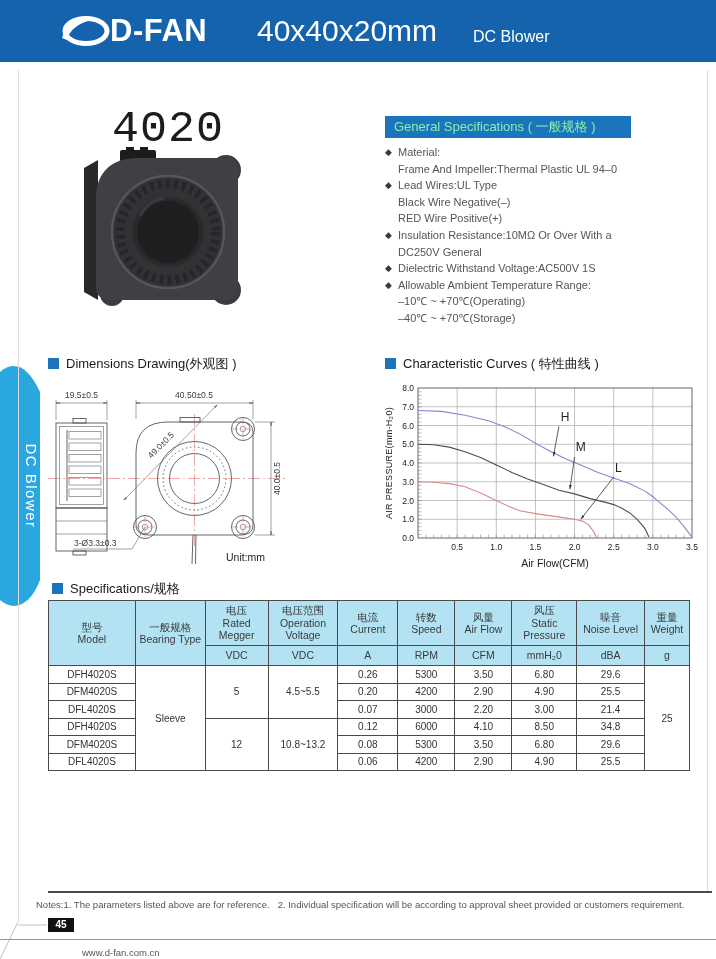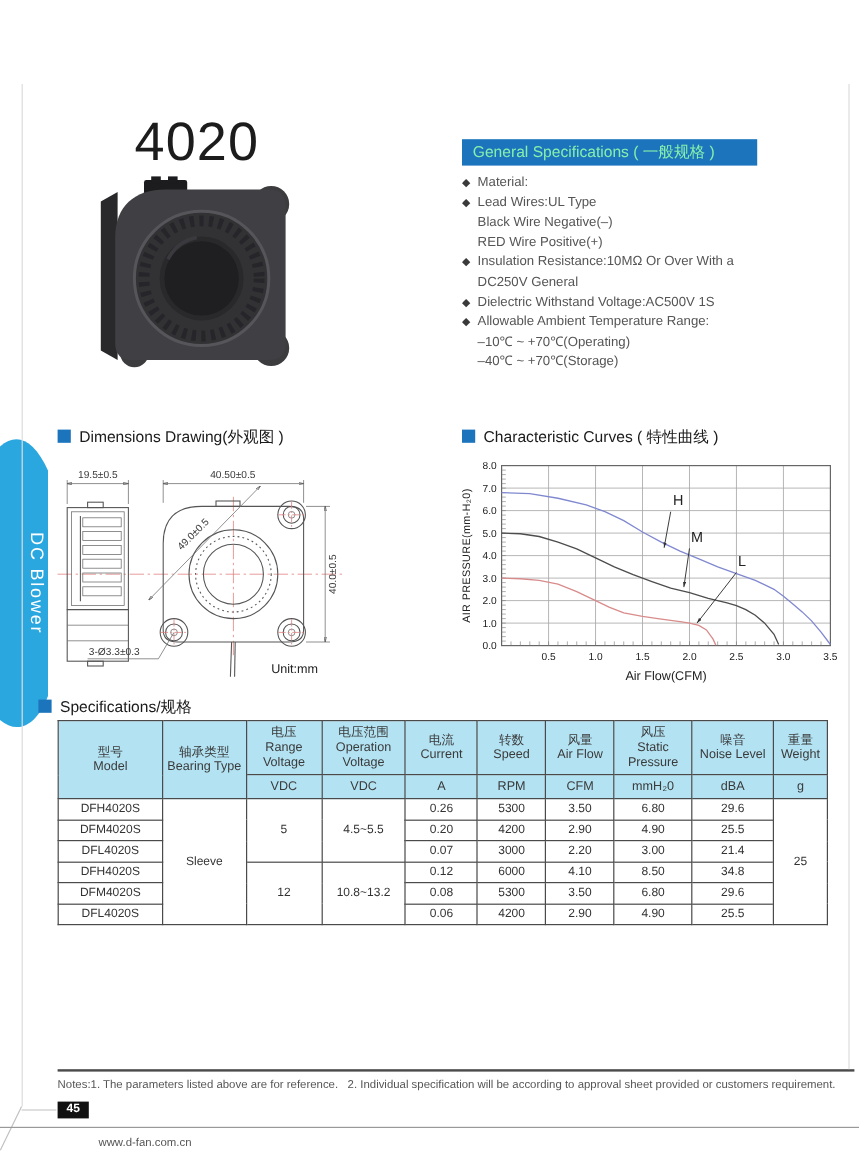--- a/index.html
+++ b/index.html
@@ -7,65 +7,74 @@
         font-family:"Liberation Sans", sans-serif;}
   
   .topbar{position:absolute;left:0;top:0;width:716px;height:62px;background:var(--header-blue);}
   .logo-svg{position:absolute;left:60px;top:15px;}
   .brand{position:absolute;left:110px;top:13px;font-size:31px;font-weight:bold;color:#fff;letter-spacing:.5px;}
   .size-title{position:absolute;left:257px;top:14px;font-size:30px;color:#fff;}
   .type-title{position:absolute;left:473px;top:28px;font-size:16px;color:#fff;}
   
   .side-tab{position:absolute;left:0;top:358px;}
   
-  .model-title{position:absolute;left:112px;top:92px;font-size:45px;color:#1c1c1c;letter-spacing:1px;}
+  .model-title{position:absolute;left:112px;top:104px;font-size:45px;color:#1c1c1c;letter-spacing:1px;font-family:Liberation Mono, monospace;}
   .fan-photo{position:absolute;left:68px;top:144px;}
   
   .gs-title{position:absolute;left:385px;top:116px;width:237px;height:22px;background:var(--accent);
             color:#86efac;font-size:13px;line-height:22px;padding-left:9px;}
   .gs-list{position:absolute;left:385px;top:144px;width:330px;font-size:11px;color:#555;}
   .gs-line{line-height:16.6px;padding-left:13px;position:relative;white-space:nowrap;}
   .gs-line .diamond{position:absolute;left:0;top:0;font-size:9px;color:#3a3a3a;}
   
   .sec-title{position:absolute;font-size:13px;color:#1a1a1a;}
   .sec-title .sq{display:inline-block;width:11px;height:11px;background:var(--accent);margin-right:7px;position:relative;top:1px;}
   .dim-title{left:48px;top:355px;}
   .curv-title{left:385px;top:355px;}
-  .spec-title{left:32px;top:580px;}
+  .spec-title{left:52px;top:580px;}
   
   .dims{position:absolute;left:44px;top:374px;}
   .dims line,.dims rect,.dims circle,.dims path{stroke:#555;fill:none;stroke-width:.9;}
   .dims .thin{stroke:#707070;stroke-width:.65;}
   .dims .red{stroke:#e27d7d;stroke-width:.65;}
   .dims text{fill:#3a3a3a;font-size:8.5px;stroke:none;}
   .dims .unit{font-size:10.5px;fill:#222;}
   .chart{position:absolute;left:383px;top:374px;}
   
   .spec-table{position:absolute;left:48px;top:600px;width:642px;border-collapse:collapse;table-layout:fixed;}
   .spec-table th,.spec-table td{border:1px solid #4a4a4a;text-align:center;color:#333;}
   .spec-table th{background:var(--th-bg);font-weight:normal;font-size:10.5px;line-height:12.5px;padding:2px 1px;color:#3a3a3a;}
   .spec-table thead tr:first-child th{height:40px;}
   .spec-table .unit-row th{height:15px;}
   .spec-table td{font-size:10px;height:16.5px;padding:0;}
   
   .foot-line{position:absolute;left:48px;top:891px;width:664px;height:2px;background:#4a4a4a;}
-  .notes{position:absolute;left:48px;top:899px;width:660px;font-size:9.5px;color:#555;}
+  .notes{position:absolute;left:36px;top:899px;width:660px;font-size:9.5px;color:#555;}
   .page-badge{position:absolute;left:48px;top:918px;width:26px;height:14px;background:#111;color:#fff;
               font-size:10px;font-weight:bold;text-align:center;line-height:14px;}
   .site{position:absolute;left:82px;top:920px;font-size:9.5px;color:#555;margin-top:27px;}
   .mline-left{position:absolute;left:18px;top:70px;width:1px;height:852px;background:#dcdcdc;}
   .mline-right{position:absolute;left:707px;top:70px;width:1px;height:821px;background:#dcdcdc;}
   .corner{position:absolute;left:0;top:890px;}
   .bottom-rule{position:absolute;left:0;top:939px;width:716px;height:1px;background:#999;}
 </style>
 </head>
 <body>
 
 <div class="page">
 
+  <header class="topbar">
+    <svg class="logo-svg" width="50" height="32" viewBox="0 0 50 32">
+      <ellipse cx="26" cy="16" rx="21" ry="12.5" fill="none" stroke="#ffffff" stroke-width="5"></ellipse>
+      <path d="M2,23 C6,9 20,1 38,4 C25,5 10,12 7,25 Z" fill="#ffffff"></path>
+    </svg>
+    <span class="brand">D-FAN</span>
+    <span class="size-title">40x40x20mm</span>
+    <span class="type-title">DC Blower</span>
+  </header>
 
   <svg class="side-tab" width="44" height="258" viewBox="0 0 44 258">
     <path d="M0,14 C14,2 28,8 40,34 L40,222 C30,248 14,254 0,242 Z" fill="var(--tab-blue)"></path>
     <text transform="translate(26,128) rotate(90)" text-anchor="middle" font-size="15" letter-spacing="1.5" fill="#ffffff">DC Blower</text>
   </svg>
 
   <div class="model-title">4020</div>
   <svg class="fan-photo" width="185" height="172" viewBox="0 0 185 172">
     <path d="M16,24 L16,148 L30,156 L30,16 Z" fill="#29292b"></path>
     <rect x="52" y="6" width="36" height="14" rx="2" fill="#1c1c1e"></rect>
@@ -81,20 +90,21 @@
     <circle cx="100" cy="88" r="56" fill="#323235" stroke="#55555a" stroke-width="2.5"></circle>
     <circle cx="100" cy="88" r="48" fill="none" stroke="#26262a" stroke-width="9" stroke-dasharray="3.5 4.5"></circle>
     <circle cx="100" cy="88" r="35" fill="#29292c"></circle>
     <circle cx="100" cy="88" r="31" fill="#1f1f22"></circle>
     <path d="M72,72 A34,34 0 0 1 96,54" fill="none" stroke="#3a3a3e" stroke-width="3"></path>
   </svg>
 
   <div class="gs-title">General Specifications ( 一般规格 )</div>
   <div class="gs-list">
       <div class="gs-line"><span class="diamond">◆</span>Material:</div>
+      <div class="gs-line">Frame And Impeller:Thermal Plastic UL 94–0</div>
       <div class="gs-line"><span class="diamond">◆</span>Lead Wires:UL Type</div>
       <div class="gs-line">Black Wire Negative(–)</div>
       <div class="gs-line">RED Wire Positive(+)</div>
       <div class="gs-line"><span class="diamond">◆</span>Insulation Resistance:10MΩ Or Over With a</div>
       <div class="gs-line">DC250V General</div>
       <div class="gs-line"><span class="diamond">◆</span>Dielectric Withstand Voltage:AC500V 1S</div>
       <div class="gs-line"><span class="diamond">◆</span>Allowable Ambient Temperature Range:</div>
       <div class="gs-line">–10℃ ~ +70℃(Operating)</div>
       <div class="gs-line">–40℃ ~ +70℃(Storage)</div>
     </div>
@@ -321,26 +331,26 @@
       <col style="width:10.6%">
         <col style="width:7%">
     </colgroup>
     <thead id="spec-thead">
         <tr>
           <th rowspan="2">
             <div>型号</div>
             <div>Model</div>
           </th>
           <th rowspan="2">
-            <div>轴承类型</div>
+            <div>一般规格</div>
             <div>Bearing Type</div>
           </th>
           <th>
             <div>电压</div>
-            <div>Range Voltage</div>
+            <div>Rated Megger</div>
           </th>
           <th>
             <div>电压范围</div>
             <div>Operation Voltage</div>
           </th>
           <th>
             <div>电流</div>
             <div>Current</div>
           </th>
           <th>

